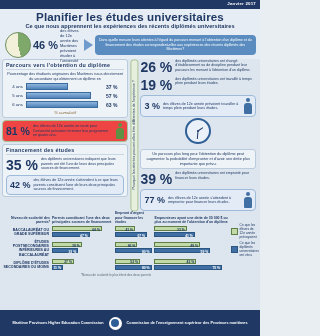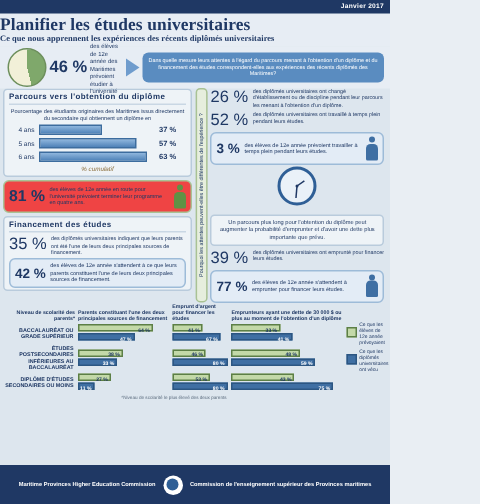--- a/index.html
+++ b/index.html
@@ -13,21 +13,21 @@
   .page{position:relative;width:260px;height:336px;background:#dde6ee;}
 
   
   .topbar{height:9px;background:#1f3864;position:relative;}
   .date{
     position:absolute;right:4px;top:1px;
     font-size:4.4px;font-weight:bold;color:#ffffff;letter-spacing:.2px;
   }
 
   
-  .header{background:#e7edf4;padding:2px 0 1px 0;font-family:Liberation Serif, serif;}
+  .header{background:#e7edf4;padding:2px 0 1px 0;text-align:center;}
   .h-title{
     font-size:11.6px;font-weight:bold;color:#1f3864;
     letter-spacing:.1px;line-height:12px;
   }
   .h-sub{
     font-size:5.6px;font-weight:bold;color:#1f3864;
     letter-spacing:.05px;line-height:7px;margin-top:0px;
   }
 
   
@@ -108,21 +108,21 @@
   .rail{display:flex;gap:2px;}
   .rot{
     writing-mode:vertical-rl;transform:rotate(180deg);
     font-size:3.6px;line-height:4.4px;color:#1f3864;
     background:#e6eedd;border:1px solid #a9c294;border-radius:3px;
     padding:2px 1px;text-align:center;width:9px;box-sizing:border-box;
   }
   .rail-body{flex:1 1 auto;}
 
   .mini{display:flex;align-items:flex-start;gap:3px;margin-bottom:2px;}
-  .mini-num{font-size:11px;font-weight:normal;color:#1f3864;white-space:nowrap;}
+  .mini-num{font-size:14px;font-weight:bold;color:#1f3864;white-space:nowrap;}
   .mini-txt{font-size:3.6px;line-height:4.4px;color:#1f3864;}
 
   
   .clockwrap{text-align:center;margin:1px 0;}
   .clock{
     width:22px;height:22px;border-radius:50%;
     background:#eaf1f8;border:2px solid #2f5f96;display:inline-block;position:relative;
   }
   .clock .hh{position:absolute;left:50%;top:50%;width:1px;height:6px;background:#1f3864;transform-origin:50% 100%;transform:translate(-50%,-100%) rotate(55deg);}
   .clock .mm{position:absolute;left:50%;top:50%;width:1px;height:8px;background:#1f3864;transform-origin:50% 100%;transform:translate(-50%,-100%) rotate(185deg);}
@@ -257,21 +257,21 @@
       <div class="rail">
         <div class="rot">Pourquoi les attentes peuvent-elles être différentes de l'expérience ?</div>
         <div class="rail-body">
 
           <div class="mini">
             <div class="mini-num">26 %</div>
             <div class="mini-txt">des diplômés universitaires ont changé d'établissement ou de discipline pendant leur parcours les menant à l'obtention d'un diplôme.</div>
           </div>
 
           <div class="mini">
-            <div class="mini-num">52 %</div>
+            <div class="mini-num">19 %</div>
             <div class="mini-txt">des diplômés universitaires ont travaillé à temps plein pendant leurs études.</div>
           </div>
 
           <div class="stat blue">
             <div class="stat-num sm">3 %</div>
             <div class="stat-txt">des élèves de 12e année prévoient travailler à temps plein pendant leurs études.</div>
             <div class="person blue">
                 <i></i>
                 <b></b>
               </div>

